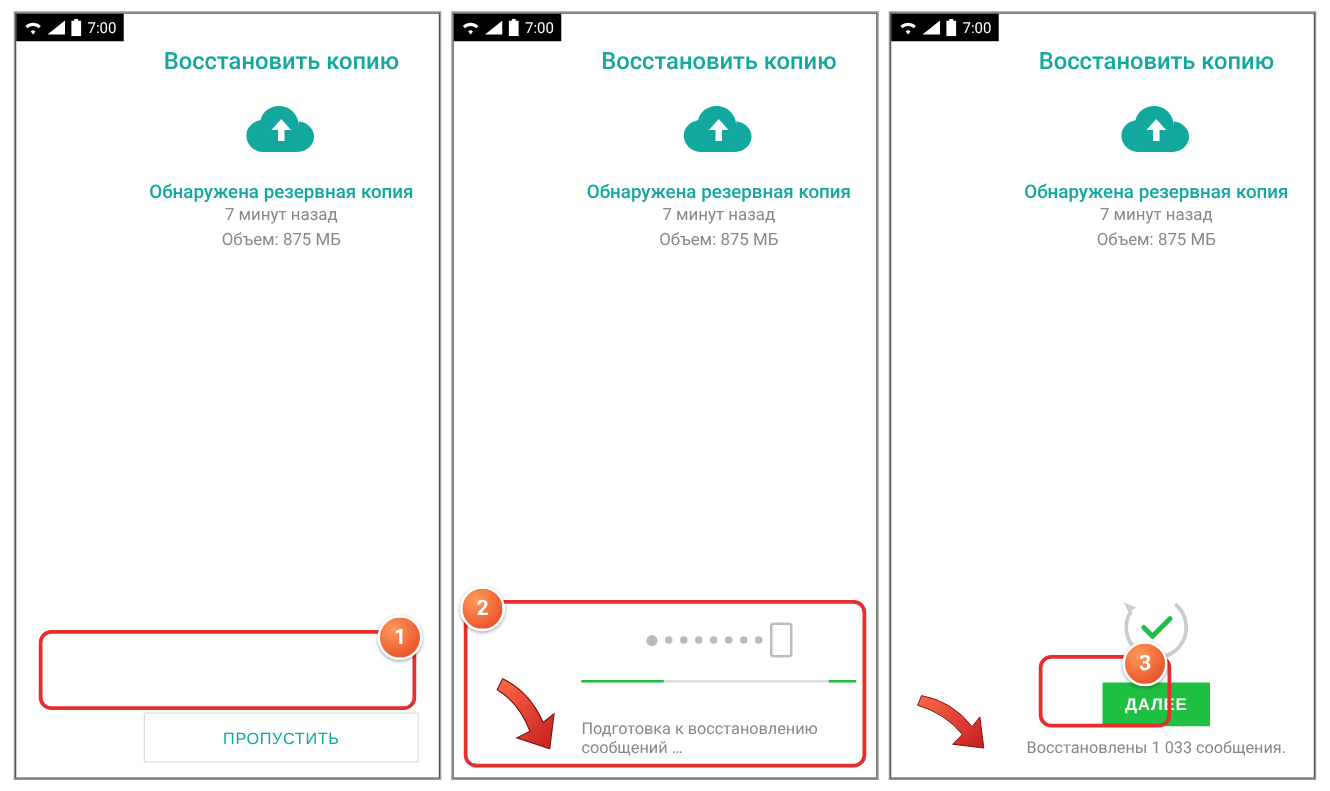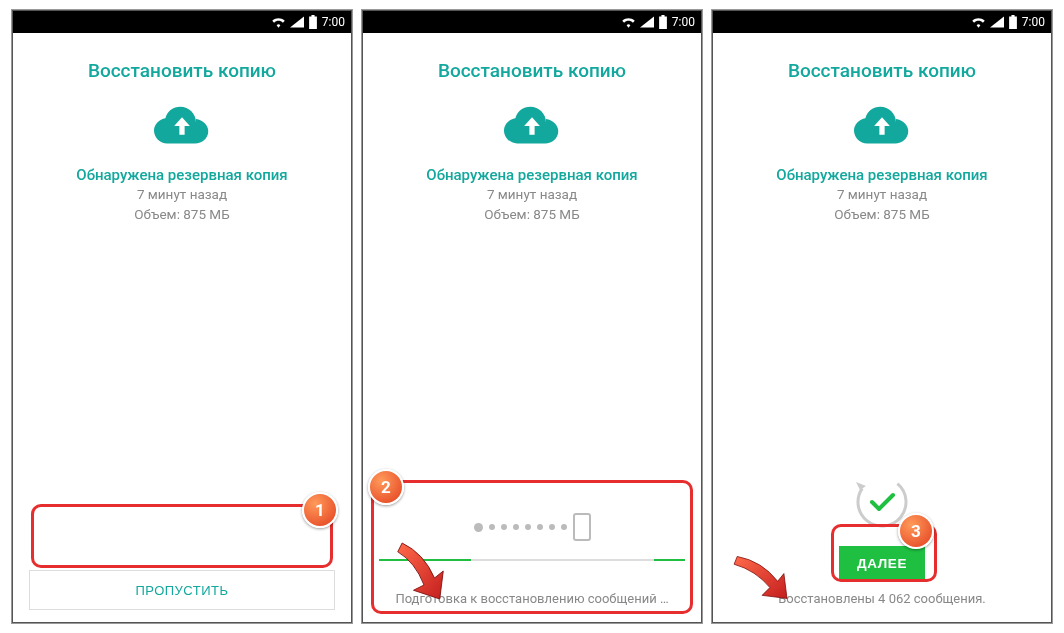--- a/index.html
+++ b/index.html
@@ -1,16 +1,16 @@
 <!DOCTYPE html>
 <html><head>
 <meta charset="utf-8">
 <style>
 body{margin:0;background:#fff;font-family:Roboto,Arial,sans-serif;display:flex;justify-content:center;align-items:flex-start;padding:10px;gap:10px}
-.phone{width:338px;height:611px;border:1px solid #555;background:#fff;display:flex;flex-direction:column;position:relative;box-shadow:0 0 0 1px #999}
+.phone{width:338px;height:611px;border:1px solid #555;background:#fff;display:flex;flex-direction:row;position:relative;box-shadow:0 0 0 1px #999}
 .statusbar{height:22px;background:#000;color:#fff;display:flex;justify-content:flex-end;align-items:center;font-size:12px;padding:0 6px;gap:4px}
 .statusbar svg{fill:#fff}
 .content{flex:1;display:flex;flex-direction:column;align-items:center;padding:20px 16px 12px 16px;position:relative}
 .title{color:#12a89d;font-size:19px;font-weight:500;margin:6px 0 18px}
 .cloud{margin:6px 0 20px}
 .found{color:#12a89d;font-size:15px;font-weight:500;}
 .meta{color:#888;font-size:13.5px;text-align:center;line-height:1.5}
 .spacer{flex:1}
 .btn-primary{width:100%;height:44px;background:#1fbf41;color:#fff;font-size:14px;font-weight:600;letter-spacing:.5px;border:none;display:flex;align-items:center;justify-content:center;margin-bottom:10px;cursor:pointer}
 .btn-secondary{width:100%;height:40px;background:#fff;color:#12a89d;font-size:13px;font-weight:500;letter-spacing:.5px;border:1px solid #ddd;display:flex;align-items:center;justify-content:center;cursor:pointer}
@@ -153,21 +153,21 @@
     </div>
     <div class="spacer"></div>
     <div class="done-circle">
       <svg width="56" height="56" viewBox="0 0 56 56">
             <circle cx="28" cy="28" r="24" fill="none" stroke="#ccc" stroke-width="3" stroke-dasharray="110 40" transform="rotate(-50 28 28)"></circle>
             <path d="M18 28l7 7 14-14" fill="none" stroke="#1fbf41" stroke-width="4" stroke-linecap="round" stroke-linejoin="round"></path>
             <path d="M6 16 L2 8 L12 12 Z" fill="#ccc"></path>
           </svg>
     </div>
     <button class="btn-next">ДАЛЕЕ</button>
-    <div class="status-text">Восстановлены 4 062 сообщения.</div>
+    <div class="status-text">Восстановлены 1 033 сообщения.</div>
   </div>
   <div class="highlight" style="left:118px;bottom:40px;width:100px;height:52px">
     <div class="badge b3">3</div>
   </div>
   <svg class="arrow" style="position:absolute;left:18px;bottom:8px" width="90" height="70" viewBox="0 0 90 70">
     <defs>
           <linearGradient id="ga3" x1="0" y1="0" x2="1" y2="1">
             <stop offset="0" stop-color="#ff6a4a"></stop>
             <stop offset="1" stop-color="#c41e1e"></stop>
           </linearGradient>

